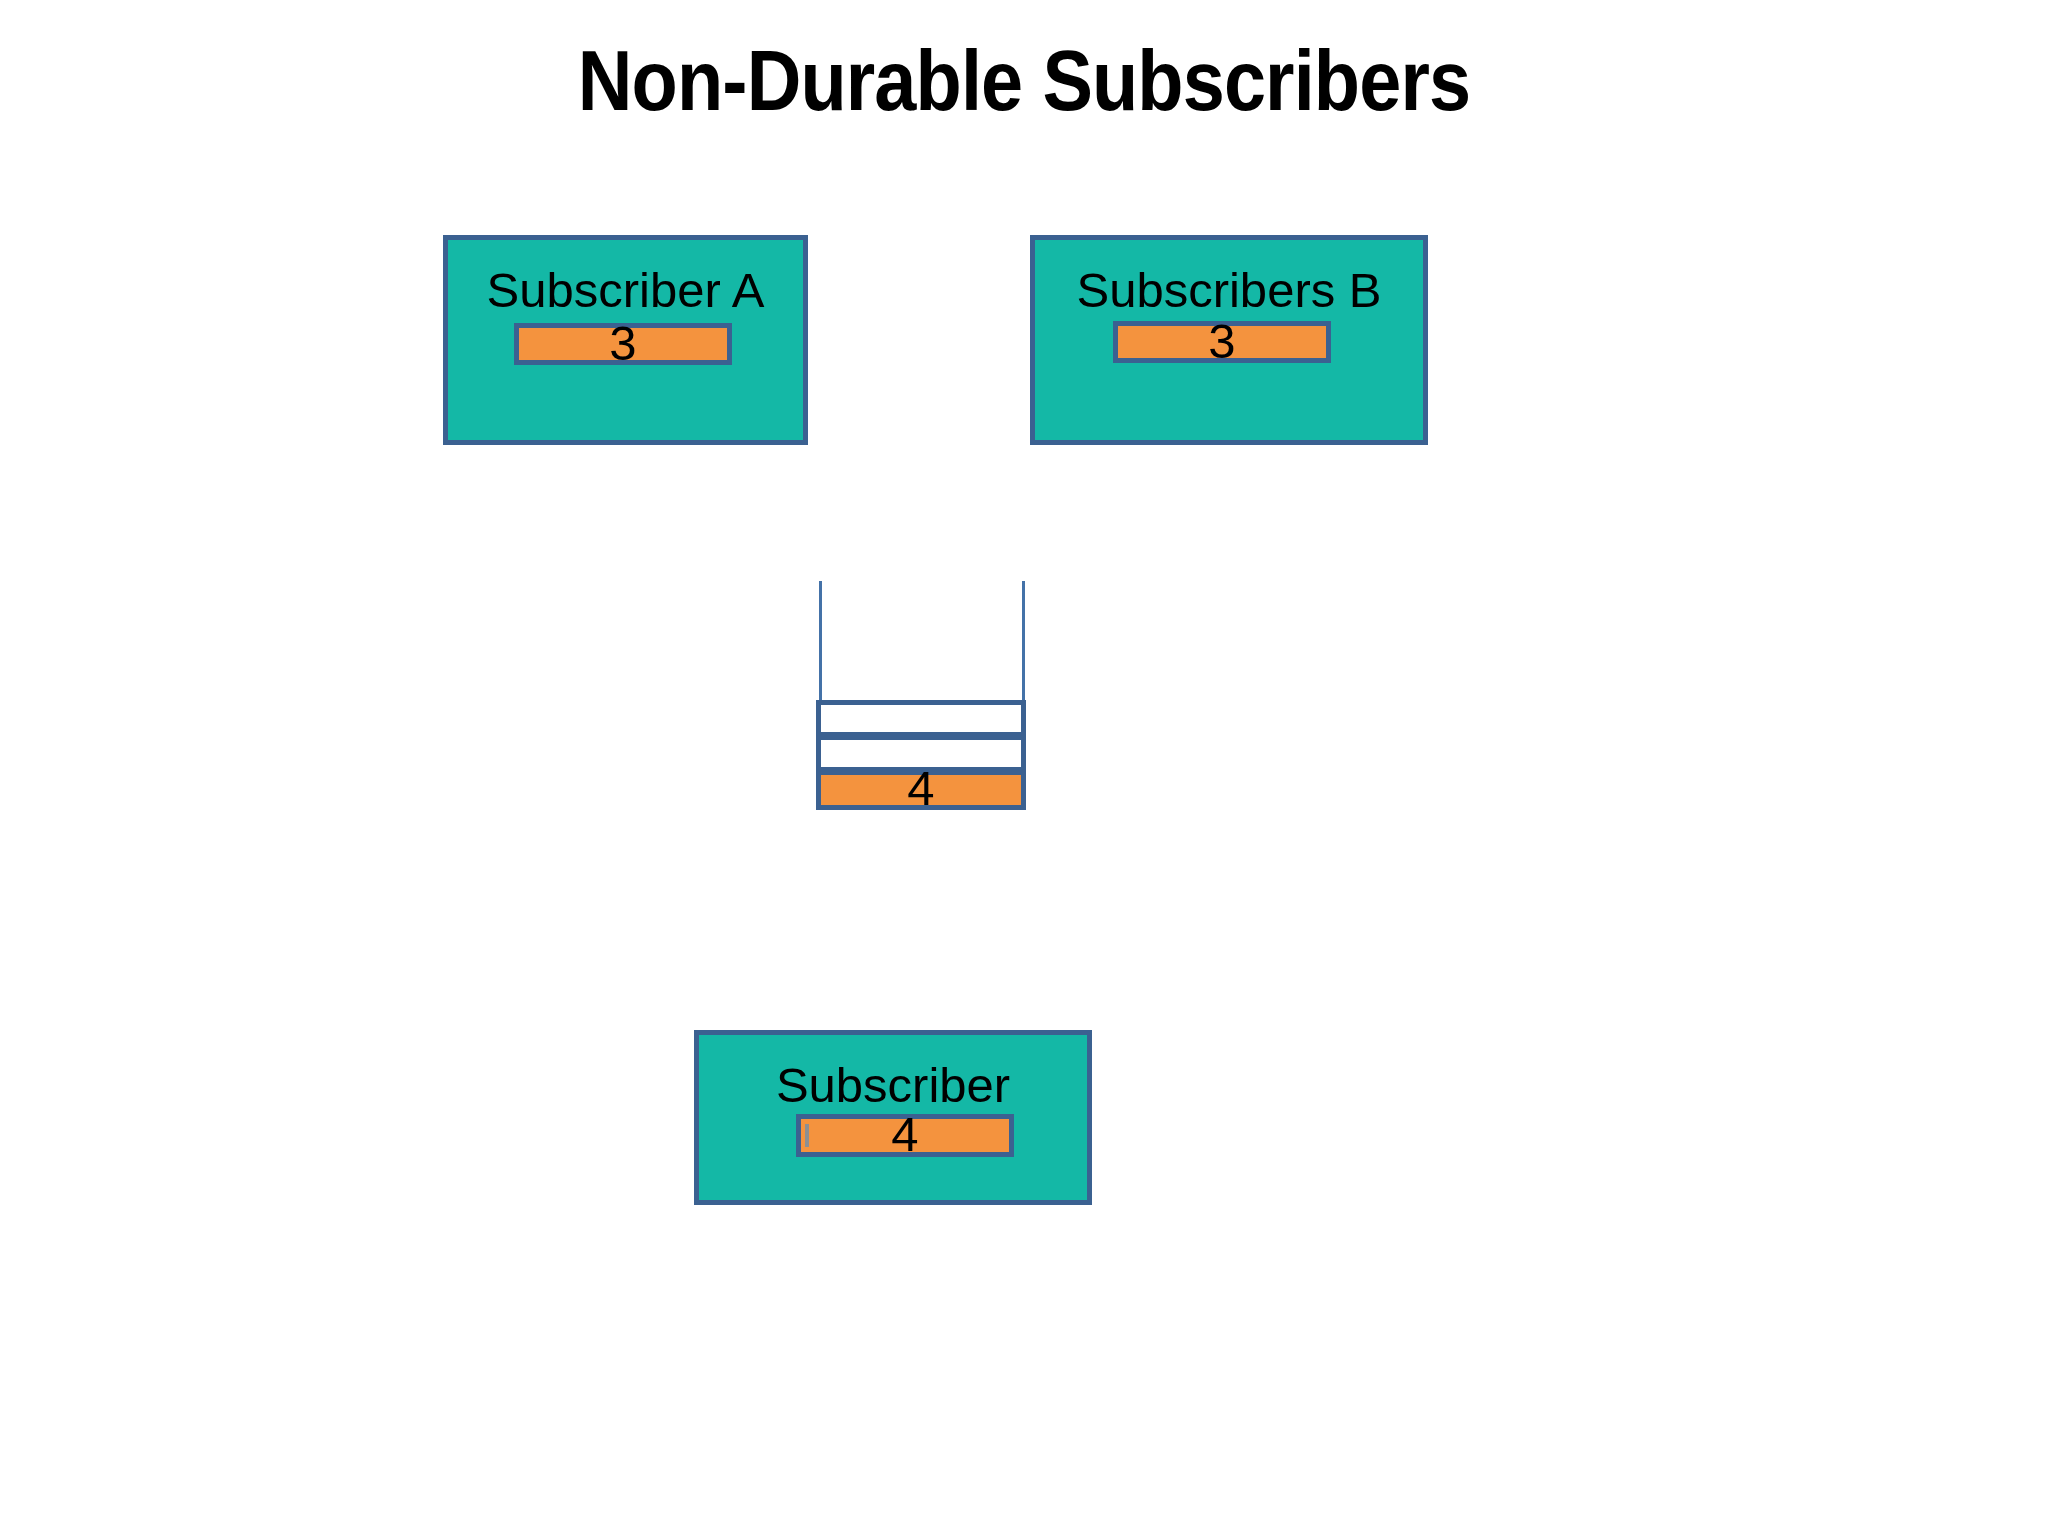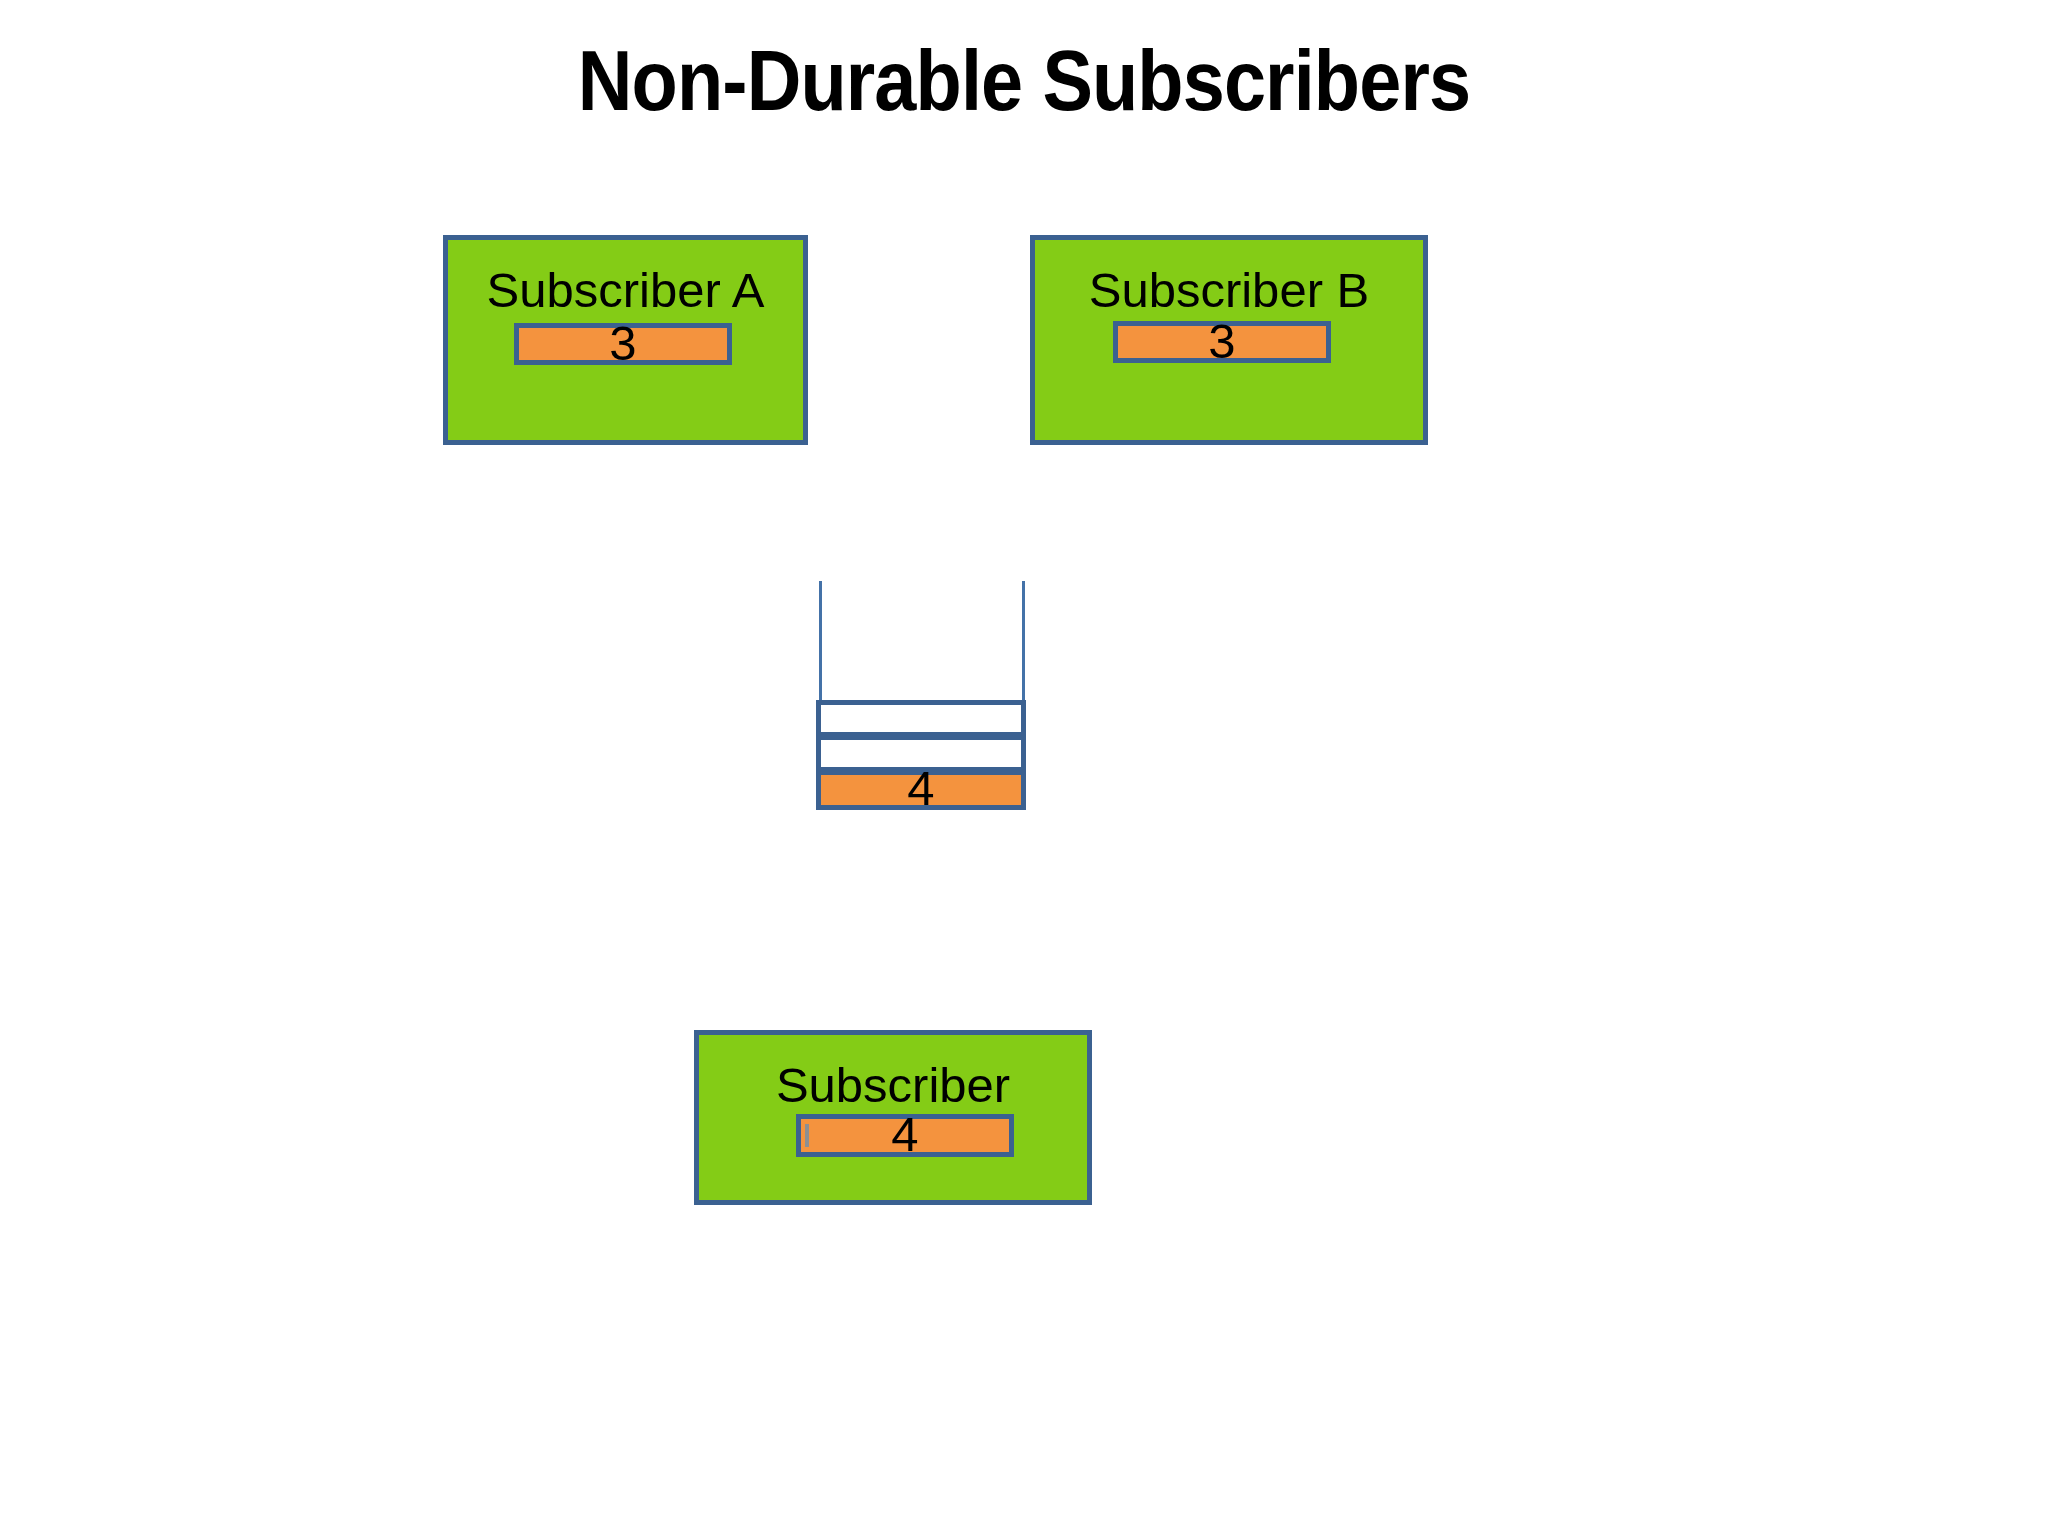--- a/index.html
+++ b/index.html
@@ -38,21 +38,21 @@
     color: #000000;
     transform: scaleX(0.88);
     transform-origin: 50% 50%;
     white-space: nowrap;
   }
 
   
   .node-box {
     position: absolute;
     box-sizing: border-box;
-    background: #84cc16;
+    background: #14b8a6;
     border: 5px solid #3b6191;
   }
   .node-label {
     position: absolute;
     left: 0;
     width: 100%;
     text-align: center;
     font-family: "Liberation Sans", sans-serif;
     font-weight: normal;
     font-size: 49px;
@@ -127,21 +127,21 @@
   <div class="slide-title">Non-Durable Subscribers</div>
 
   <div class="node-box" style="left:443px; top:235px; width:365px; height:210px;">
     <div class="node-label" style="top:22px;">Subscriber A</div>
     <div class="msg-bar" style="left:66px; top:83px; width:218px; height:42px;">
       <span class="msg-value">3</span>
     </div>
   </div>
 
   <div class="node-box" style="left:1030px; top:235px; width:398px; height:210px;">
-    <div class="node-label" style="top:22px;">Subscriber B</div>
+    <div class="node-label" style="top:22px;">Subscribers B</div>
     <div class="msg-bar" style="left:78px; top:81px; width:218px; height:42px;">
       <span class="msg-value">3</span>
     </div>
   </div>
 
   <div class="queue-wrap" style="left:0px; top:0px; width:2048px; height:1536px;">
 
     <div class="queue-rail" style="left:819px; top:581px; height:123px;"></div>
     <div class="queue-rail" style="left:1022px; top:581px; height:123px;"></div>
 

